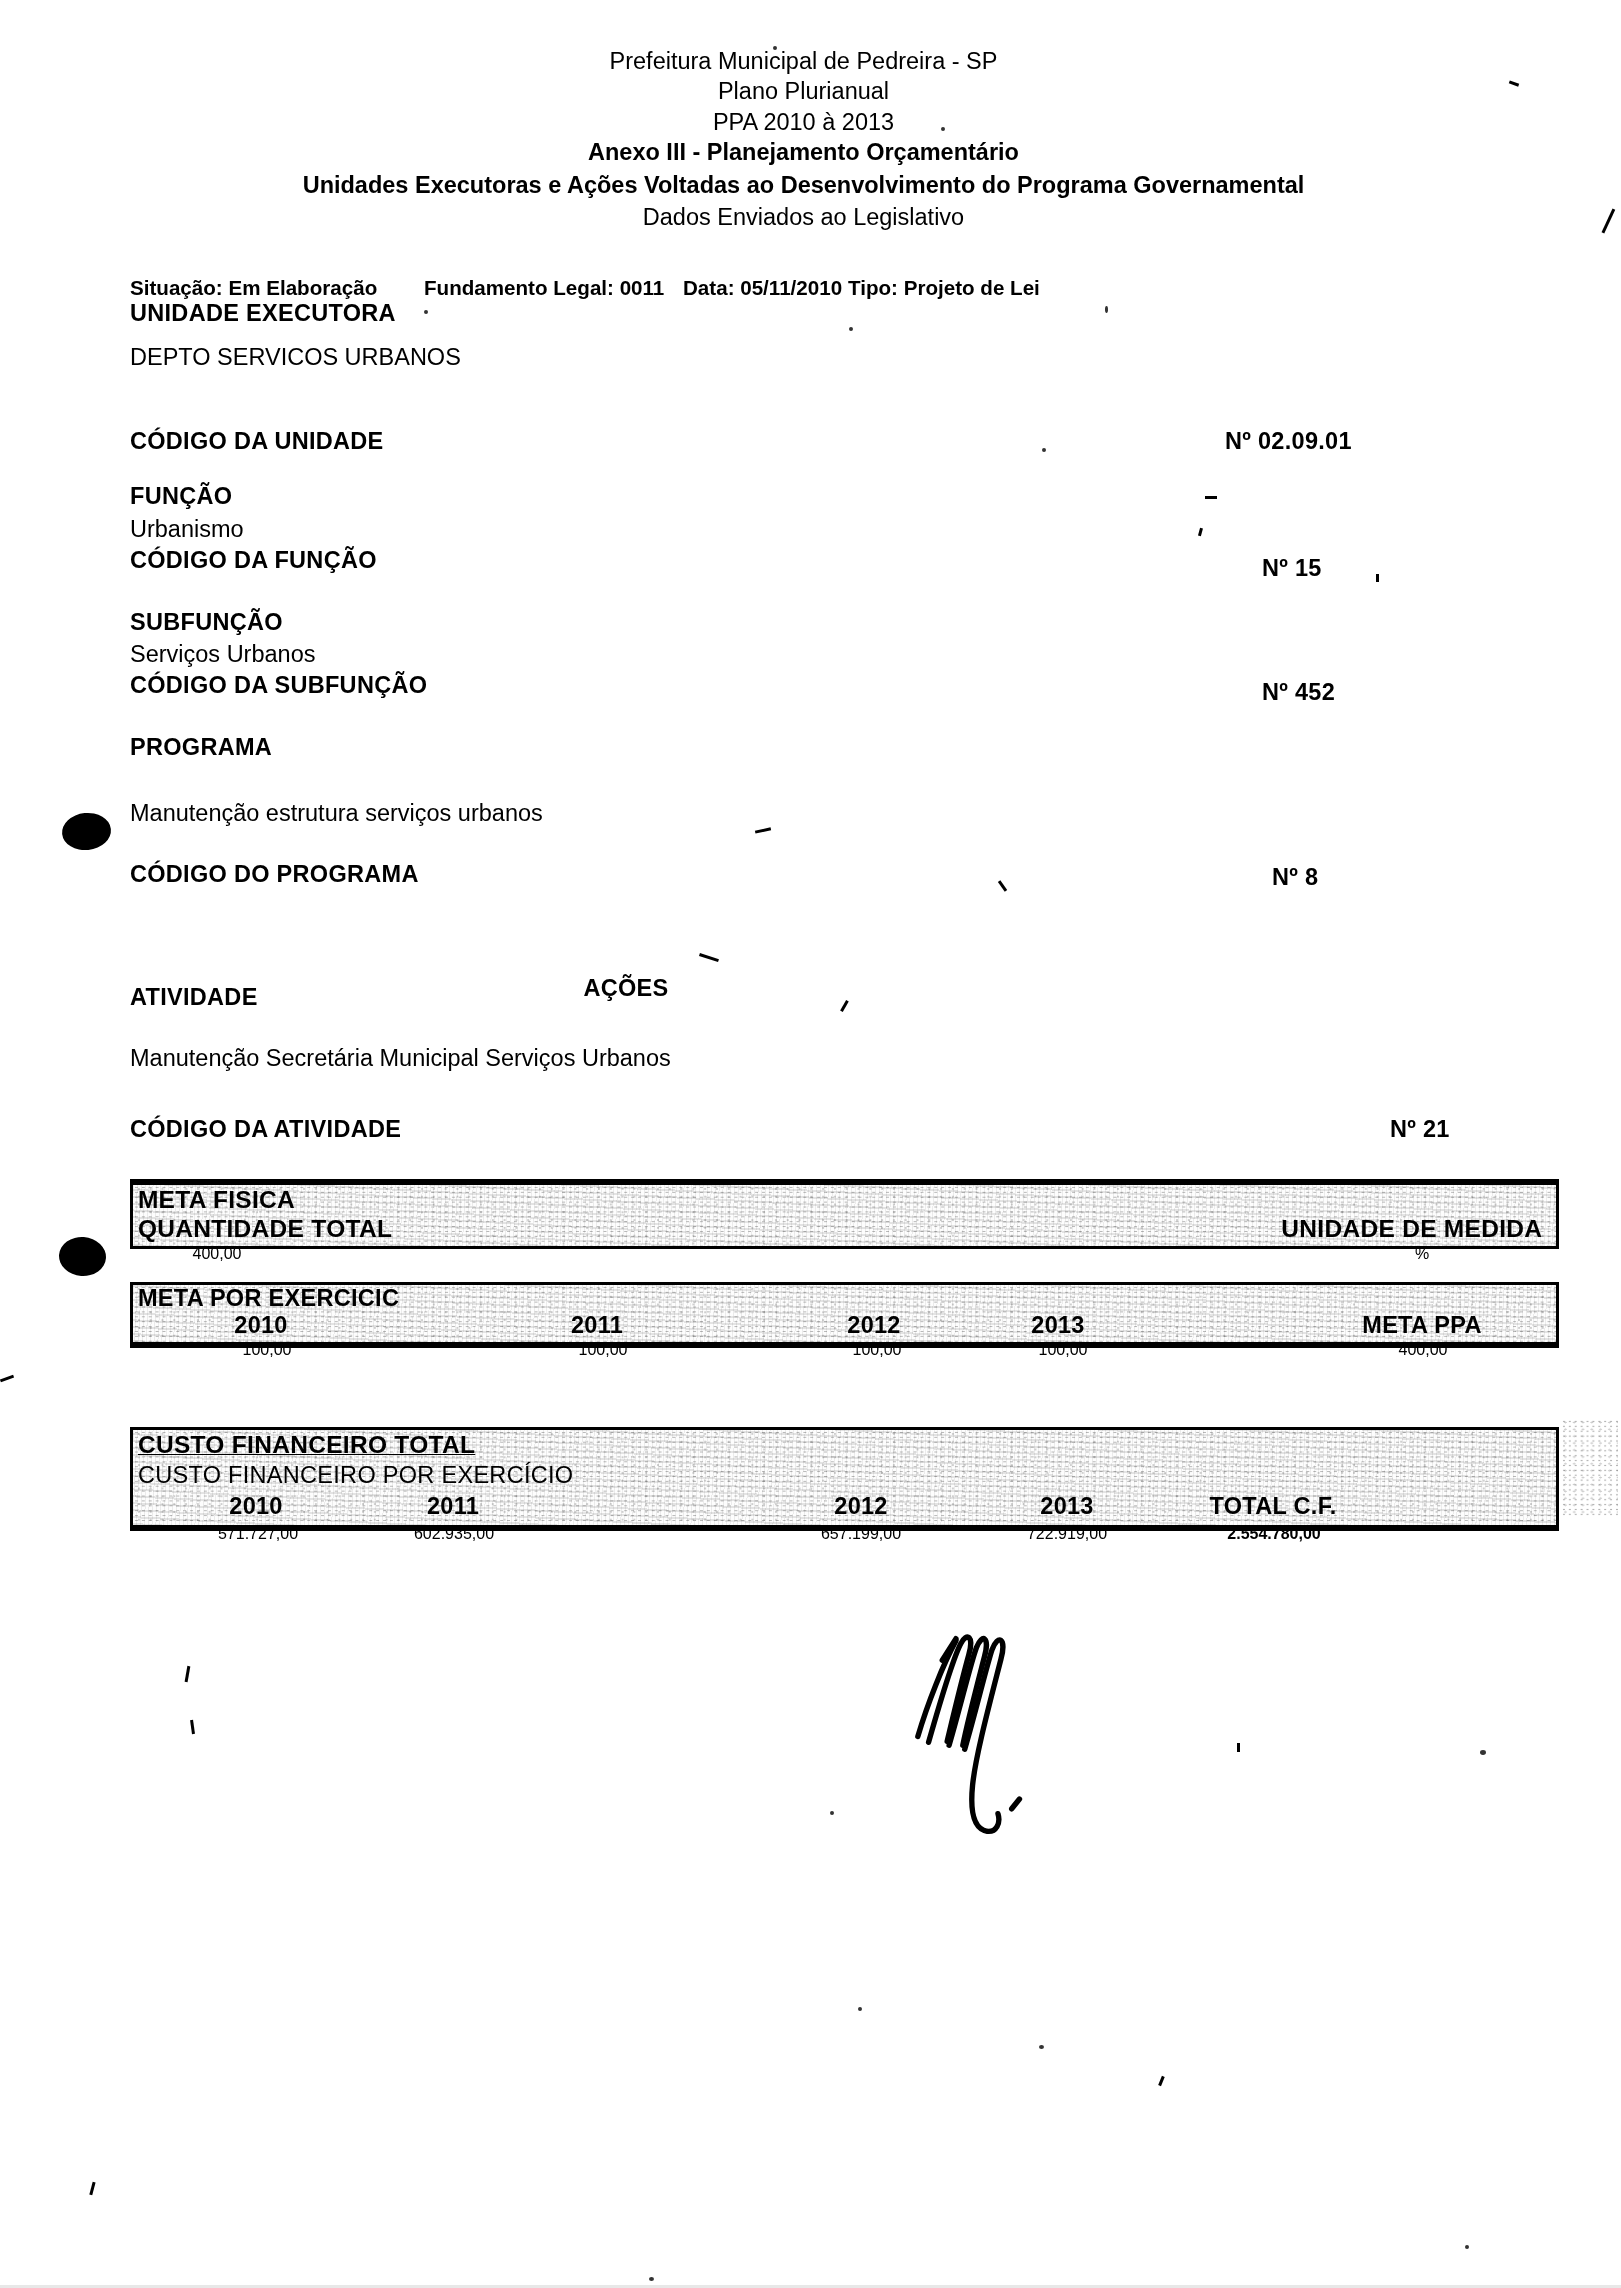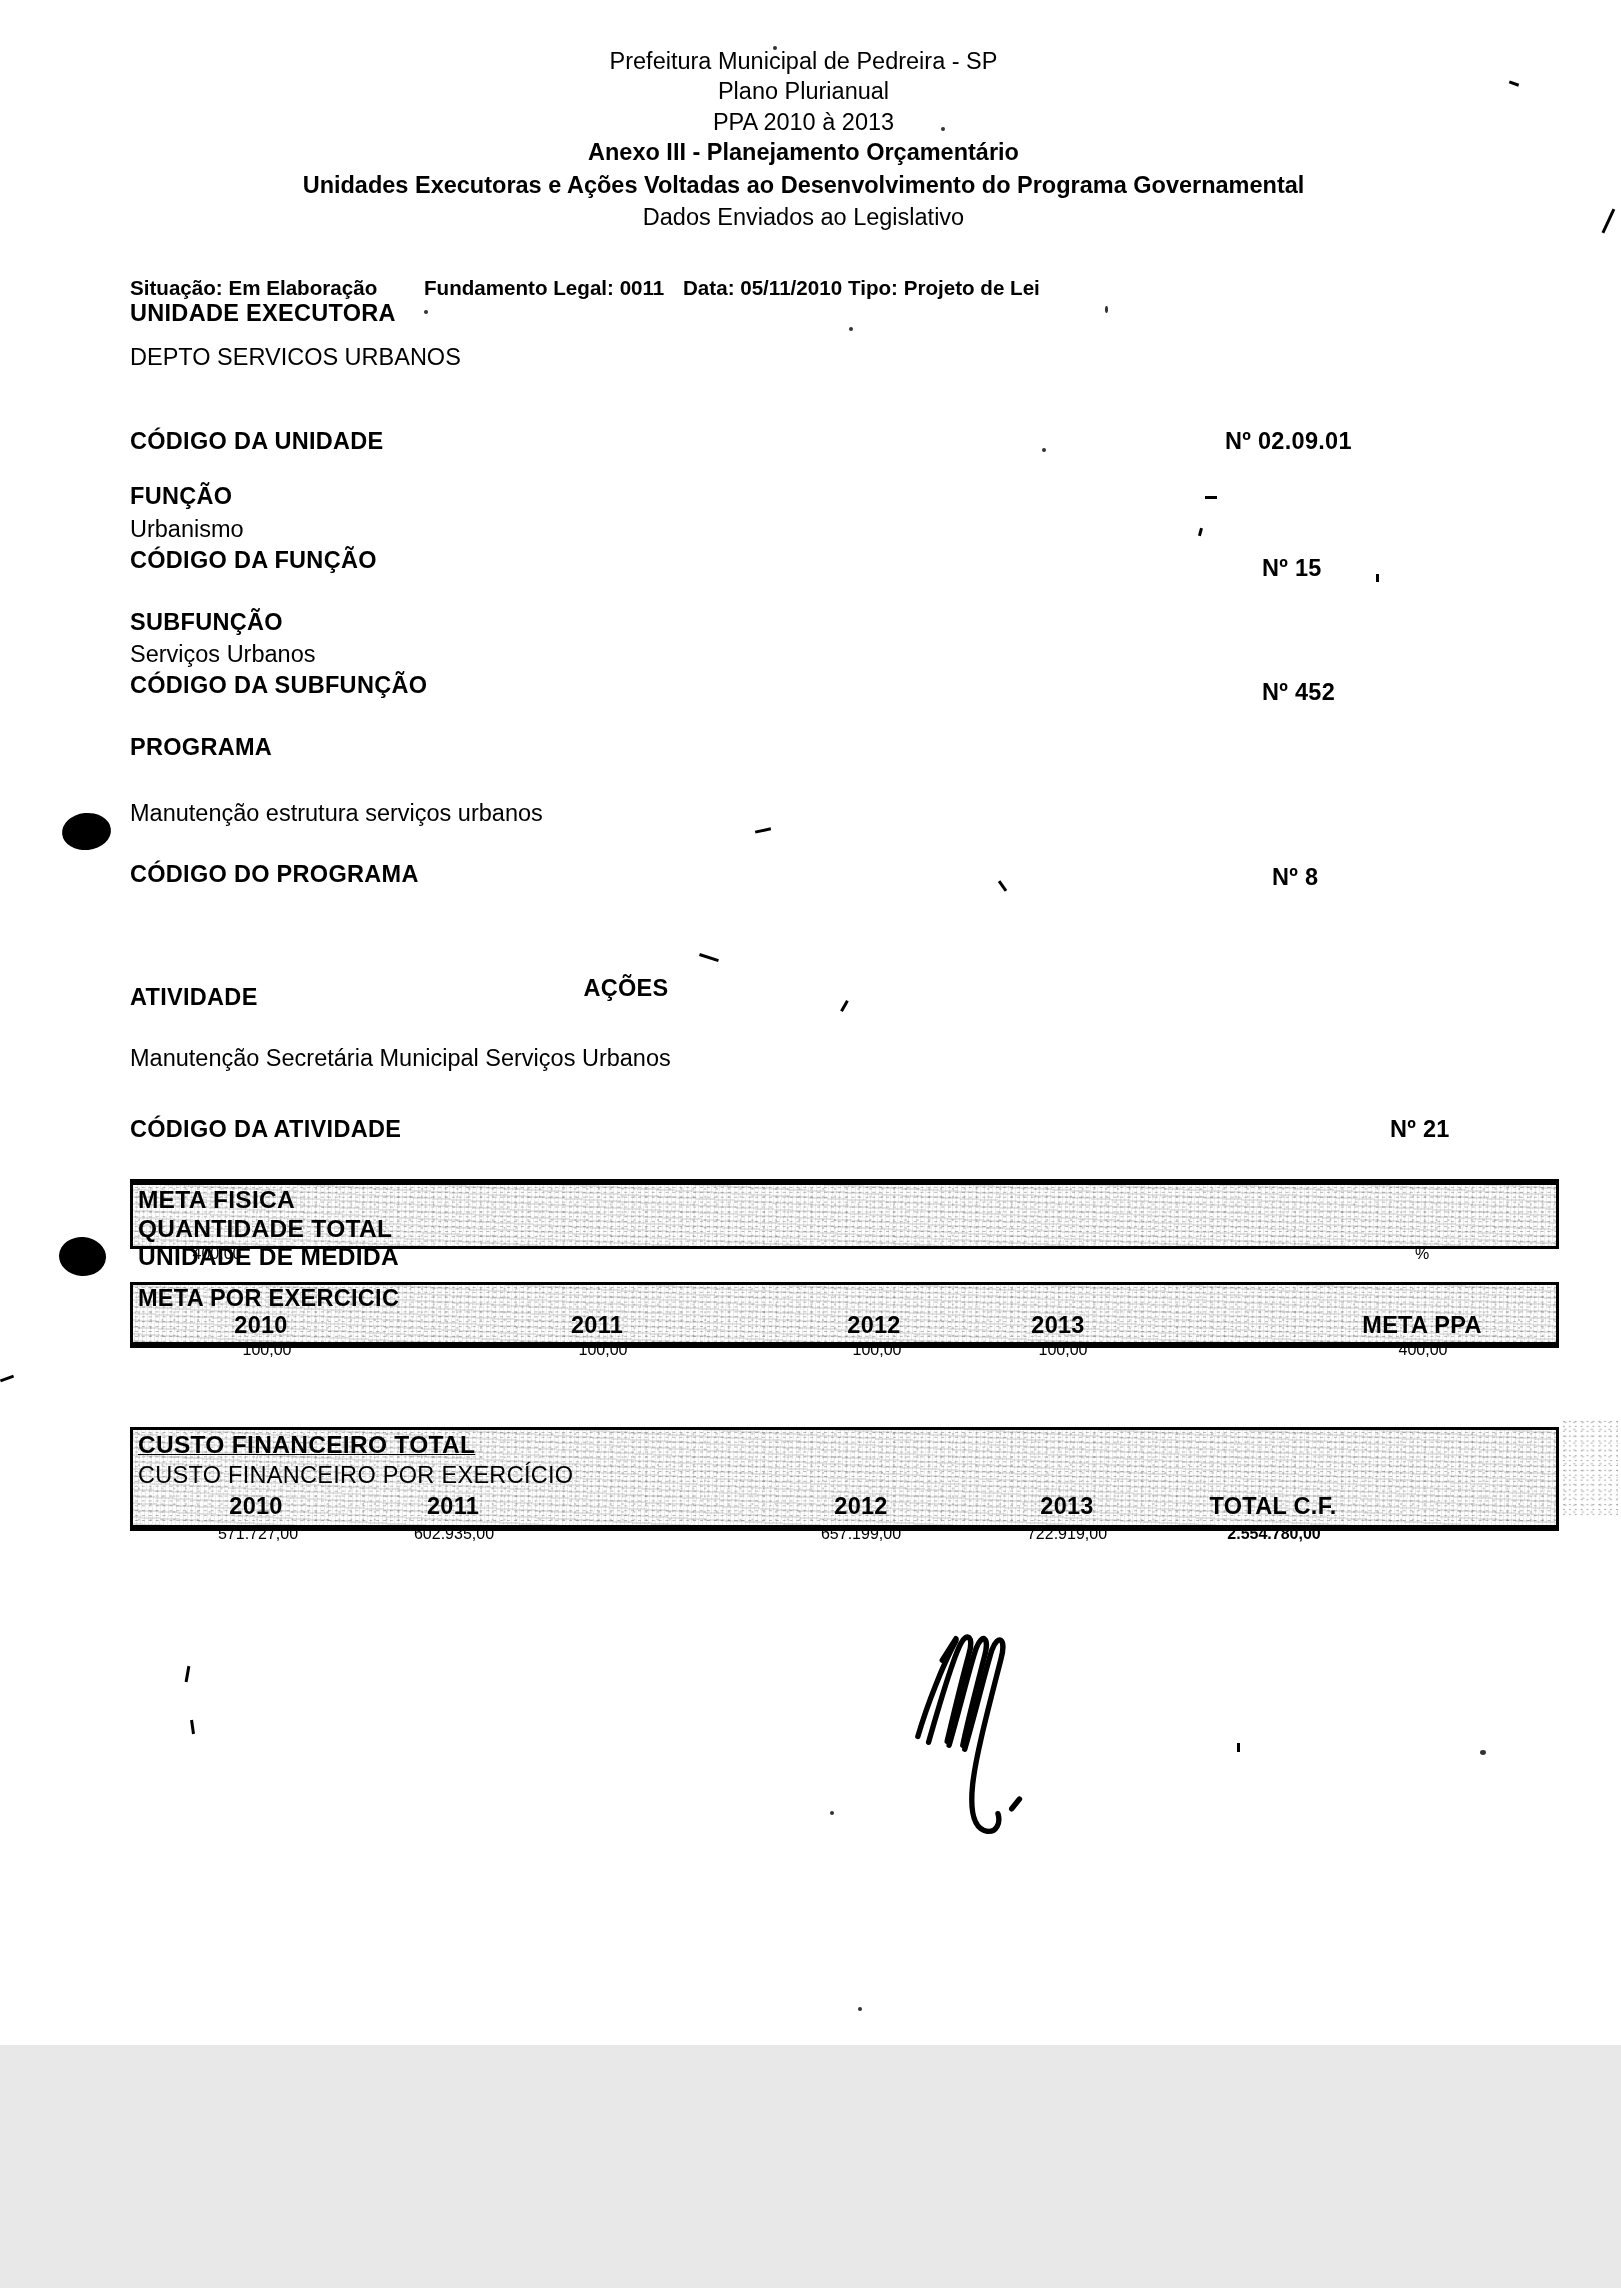--- a/index.html
+++ b/index.html
@@ -1,17 +1,17 @@
 <!DOCTYPE html>
 <html><head>
 <meta charset="utf-8">
 <style>
   html,body{margin:0;padding:0;background:#e8e8e8;}
   .page{
-    position:relative;width:1621px;height:2045px;background:#ffffff;
+    position:relative;width:1621px;height:2285px;background:#ffffff;
     font-family:"Liberation Sans", sans-serif;color:#000;overflow:hidden;
     margin:0 auto;
   }
   .abs{position:absolute;white-space:nowrap;}
   .b{font-weight:bold;}
   .center-block{left:0;width:1607px;text-align:center;}
   .t24{font-size:23.5px;line-height:29px;}
   .t21{font-size:20.6px;line-height:25.5px;}
   .label{font-size:23.5px;font-weight:bold;letter-spacing:0.3px;}
   .value{font-size:23.5px;}
@@ -85,21 +85,21 @@
 
   <div class="abs label" style="left:130px;top:984px;">ATIVIDADE</div>
   <div class="abs value" style="left:130px;top:1045px;">Manutenção Secretária Municipal Serviços Urbanos</div>
   <div class="abs label" style="left:130px;top:1116px;">CÓDIGO DA ATIVIDADE</div>
   <div class="abs label" style="left:1390px;top:1116px;">Nº 21</div>
 
   <div class="box noise" style="top:1171px;height:61px;border-top-width:6.9px;">
     <div class="row" style="top:1px;left:4.9px;">
       <span class="label" style="font-size:24.5px;">META FISICA</span>
     </div>
-    <div class="row" style="top:30px;left:4.9px;right:13.7px;display:flex;justify-content:space-between;flex-direction:column;">
+    <div class="row" style="top:30px;left:4.9px;right:13.7px;display:flex;justify-content:space-between;">
       <span class="label" style="font-size:24.5px;">QUANTIDADE TOTAL</span>
       <span class="label" style="font-size:24.5px;">UNIDADE DE MEDIDA</span>
     </div>
   </div>
   <div class="abs num" style="left:217px;top:1245px;transform:translateX(-50%);">400,00</div>
   <div class="abs num" style="left:1422px;top:1245px;transform:translateX(-50%);">%</div>
 
   <div class="box noise" style="top:1274px;height:57px;border-bottom-width:6.9px;">
     <div class="row" style="top:0px;left:4.9px;">
       <span class="label" style="font-size:23.5px;">META POR EXERCICIC</span>

